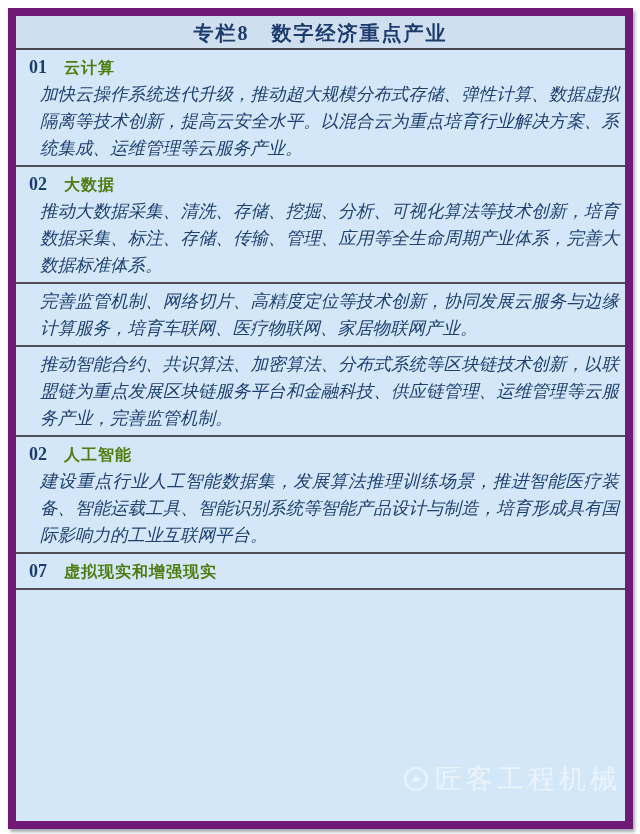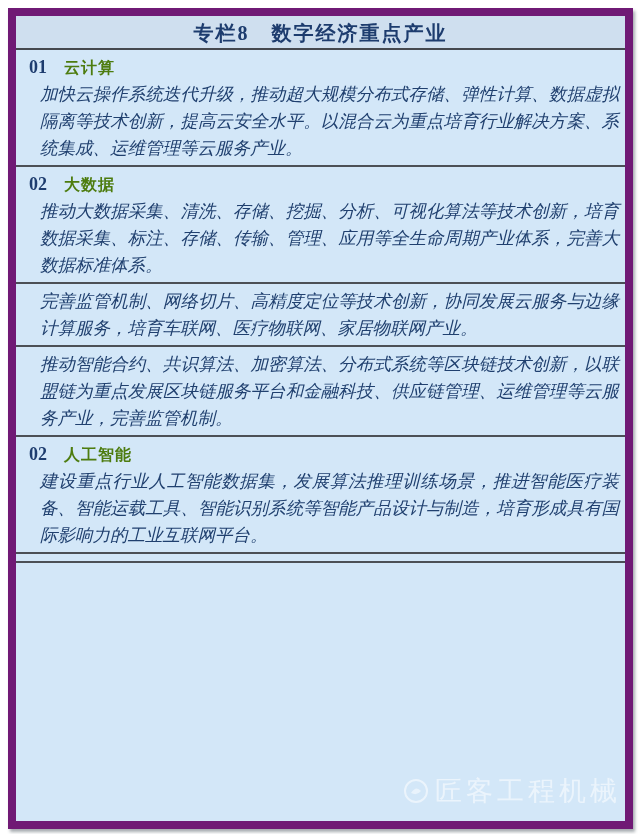--- a/index.html
+++ b/index.html
@@ -56,21 +56,21 @@
   .section-body {
     margin: 0 6px 0 24px;
     font-size: 17.5px;
     line-height: 27px;
     color: #20406f;
     text-align: justify;
     font-style: italic;
   }
   .watermark {
     position: absolute;
-    right: 4px; bottom: 12px;
+    right: 4px; bottom: 24px;
     display: flex;
     align-items: center;
     gap: 6px;
     color: rgba(255,255,255,0.55);
     font-size: 27px;
     letter-spacing: 4px;
     pointer-events: none;
     white-space: nowrap;
   }
   .wm-logo {
@@ -113,20 +113,24 @@
 
   <div class="section">
     <div class="section-head">
       <span class="section-num">02</span>
       <span class="section-title">人工智能</span>
     </div>
     <p class="section-body">建设重点行业人工智能数据集，发展算法推理训练场景，推进智能医疗装备、智能运载工具、智能识别系统等智能产品设计与制造，培育形成具有国际影响力的工业互联网平台。</p>
   </div>
 
   <div class="section">
+    <div class="section-head">
+      <span class="section-num">07</span>
+      <span class="section-title">虚拟现实和增强现实</span>
+    </div>
   </div>
 
   <div class="watermark">
     <span class="wm-logo">
       <svg width="26" height="26" viewBox="0 0 26 26">
         <circle cx="13" cy="13" r="11" fill="none" stroke="rgba(255,255,255,0.55)" stroke-width="2"></circle>
         <path d="M8 15 Q13 7 18 13 Q14 18 8 15 Z" fill="rgba(255,255,255,0.5)"></path>
       </svg>
     </span>
     <span>匠客工程机械</span>

